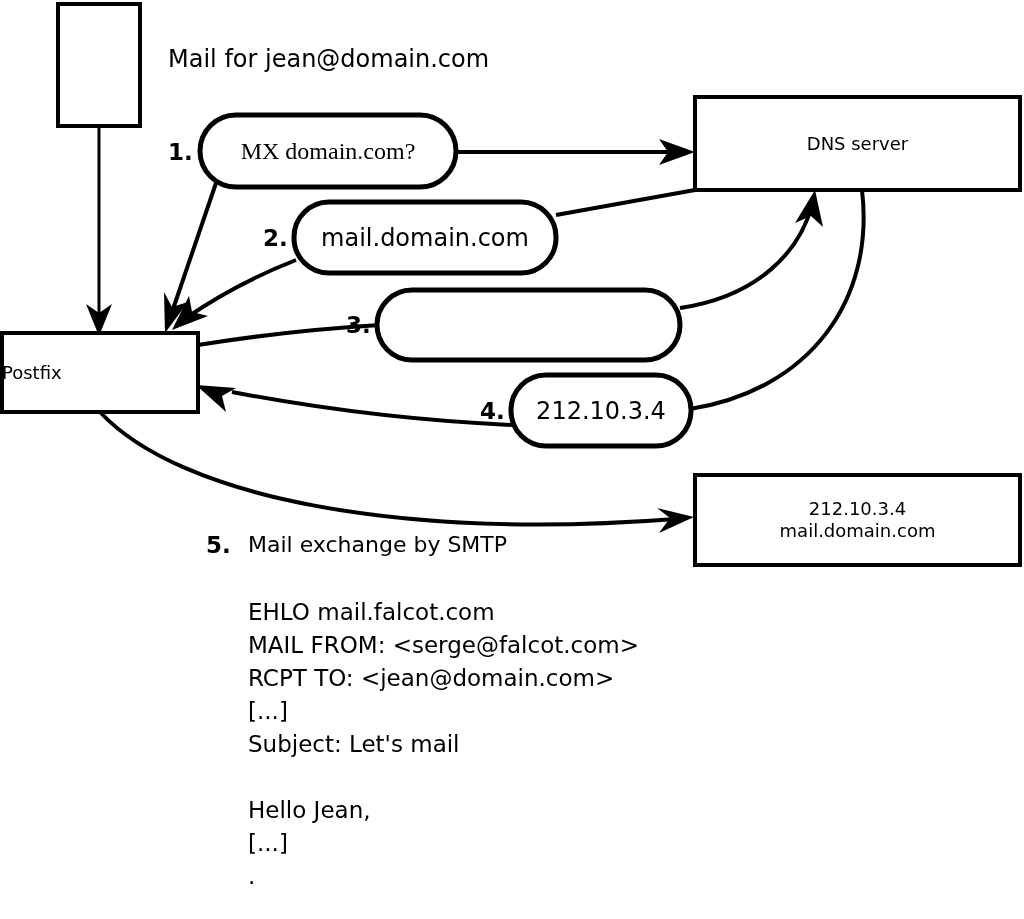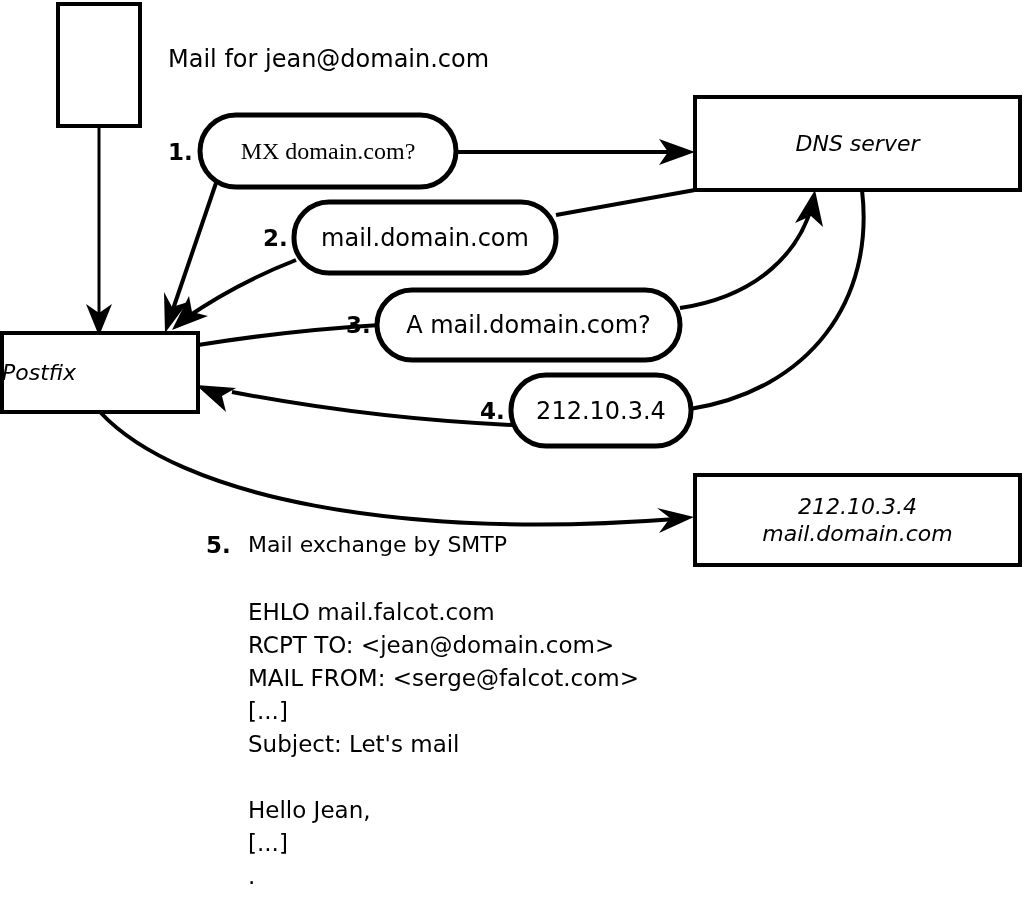--- a/index.html
+++ b/index.html
@@ -44,22 +44,21 @@
   .conn-thin {
     fill: none;
     stroke: #000000;
     stroke-width: 3;
   }
   .arrowhead {
     fill: #000000;
     stroke: none;
   }
   .node-label {
-    font-size: 22px;
-    font-style: italic;
+    font-size: 18px;
   }
   .bubble-label {
     font-size: 24px;
   }
   .step-num {
     font-size: 23px;
     font-weight: bold;
   }
   .caption {
     font-size: 22px;
@@ -171,44 +170,40 @@
     <span class="step-num">2.</span>
   </div>
   <div style="position:absolute; left:294px; top:202px; width:262px; height:71px;
               display:flex; align-items:center; justify-content:center;">
     <span class="bubble-label">mail.domain.com</span>
   </div>
 
   <div style="position:absolute; left:346px; top:312px;">
     <span class="step-num">3.</span>
   </div>
-  <div style="position:absolute; left:377px; top:290px; width:303px; height:70px;
-              display:flex; align-items:center; justify-content:center;">
-    <span class="bubble-label">A mail.domain.com?</span>
-  </div>
 
   <div style="position:absolute; left:480px; top:398px;">
     <span class="step-num">4.</span>
   </div>
   <div style="position:absolute; left:511px; top:375px; width:180px; height:71px;
               display:flex; align-items:center; justify-content:center;">
     <span class="bubble-label">212.10.3.4</span>
   </div>
 
   <div style="position:absolute; left:206px; top:532px;">
     <span class="step-num">5.</span>
   </div>
   <div style="position:absolute; left:248px; top:532px;">
     <span class="caption">Mail exchange by SMTP</span>
   </div>
 
   <div style="position:absolute; left:248px; top:596px; line-height:33px;">
     <div class="smtp-line">EHLO mail.falcot.com</div>
+    <div class="smtp-line">MAIL FROM: &lt;serge@falcot.com&gt;</div>
     <div class="smtp-line">RCPT TO: &lt;jean@domain.com&gt;</div>
-    <div class="smtp-line">MAIL FROM: &lt;serge@falcot.com&gt;</div>
     <div class="smtp-line">[...]</div>
     <div class="smtp-line">Subject: Let's mail</div>
     <div class="smtp-line">&nbsp;</div>
     <div class="smtp-line">Hello Jean,</div>
     <div class="smtp-line">[...]</div>
     <div class="smtp-line">.</div>
   </div>
 
 </div>
 

